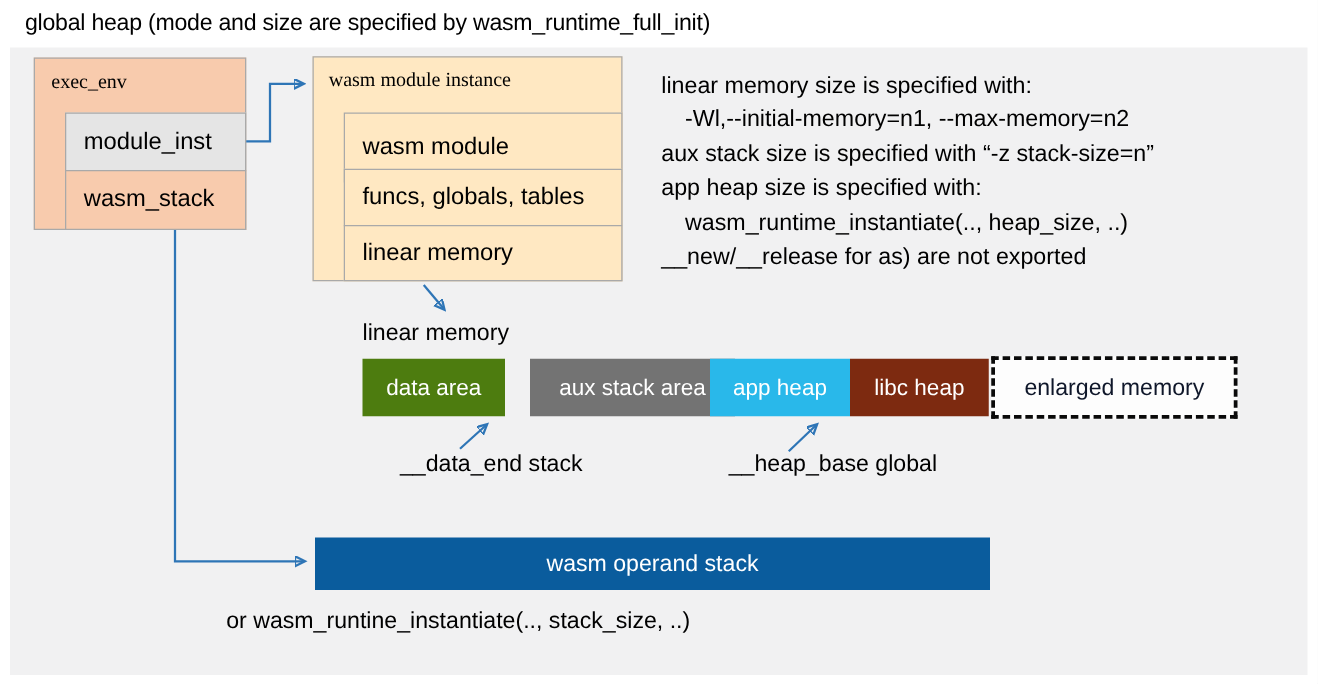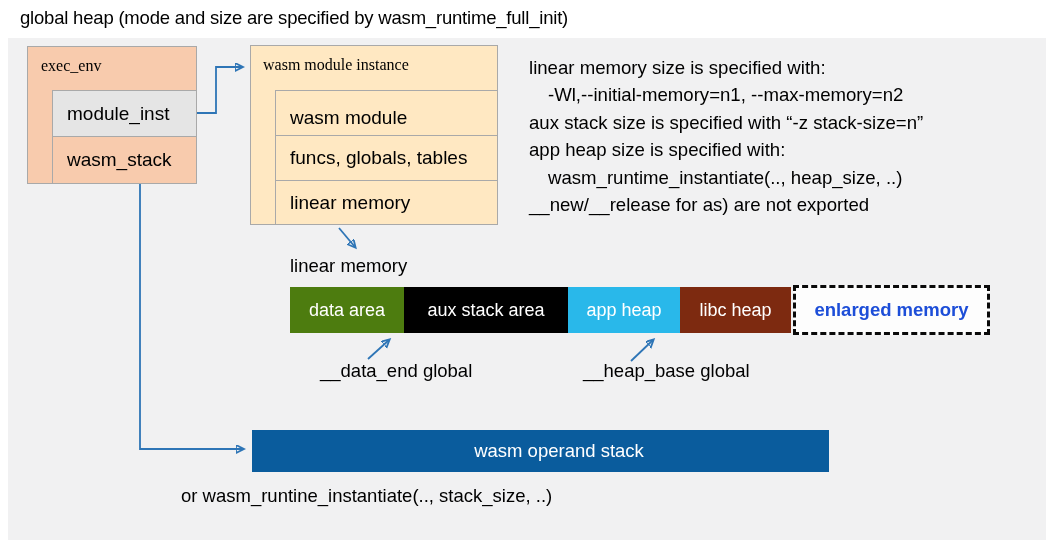--- a/index.html
+++ b/index.html
@@ -20,21 +20,21 @@
   .lm-label { position:absolute; left:290px; top:255px; font-size:18.5px; }
 
   .seg { position:absolute; top:287px; height:46px; display:flex; align-items:center;
          justify-content:center; color:#fff; font-size:18px; box-sizing:border-box; }
   .seg.enlarged { top:285px; height:50px; border:3px dashed #0a0a0a; font-size:18.5px; }
 
   .anno { position:absolute; font-size:18.5px; white-space:nowrap; }
 
   .operand-bar { position:absolute; left:252px; top:430px; width:540px; height:42px;
                  display:flex; align-items:center; justify-content:center;
-                 color:#fff; font-size:18.5px;padding-left:37px; }
+                 color:#fff; font-size:18.5px; }
 
   .footer { position:absolute; left:181px; top:482px; font-size:18.5px; line-height:28px; white-space:nowrap; }
 
   svg.arrows { position:absolute; left:0; top:0; pointer-events:none; }
   svg.arrows path { stroke:#2e75b6; stroke-width:1.8; fill:none; }
 </style>
 </head>
 <body>
 
 <div class="canvas">
@@ -71,34 +71,34 @@
     <div>app heap size is specified with:</div>
     <div class="indent">wasm_runtime_instantiate(.., heap_size, ..)</div>
     <div>__new/__release for as) are not exported</div>
   </div>
 
   <div class="lm-label">linear memory</div>
 
   <div class="seg" style="left: 290px; width: 114px; background-color: #4d7c0f;">
     <span>data area</span>
   </div>
-  <div class="seg" style="left: 404px; width: 164px; background-color: #000000;">
+  <div class="seg" style="left: 424px; width: 164px; background-color: #737373;">
     <span>aux stack area</span>
   </div>
   <div class="seg" style="left: 568px; width: 112px; background-color: rgb(41, 184, 234);">
     <span>app heap</span>
   </div>
   <div class="seg" style="left: 680px; width: 111px; background-color: rgb(125, 42, 16);">
     <span>libc heap</span>
   </div>
   <div class="seg enlarged" style="left: 793px; width: 197px; background-color: rgb(253, 253, 253);">
-    <span style="color:#1d4ed8;font-weight:bold;">enlarged memory</span>
+    <span style="color:#0f172a;">enlarged memory</span>
   </div>
 
-  <div class="anno" style="left:320px; top:360px;">__data_end global</div>
+  <div class="anno" style="left:320px; top:360px;">__data_end stack</div>
   <div class="anno" style="left:583px; top:360px;">__heap_base global</div>
 
   <div class="operand-bar" style="background-color: rgb(10, 92, 157);">
     <span>wasm operand stack</span>
   </div>
 
   <div class="footer">
     <div>or wasm_runtine_instantiate(.., stack_size, ..)</div>
   </div>
 

